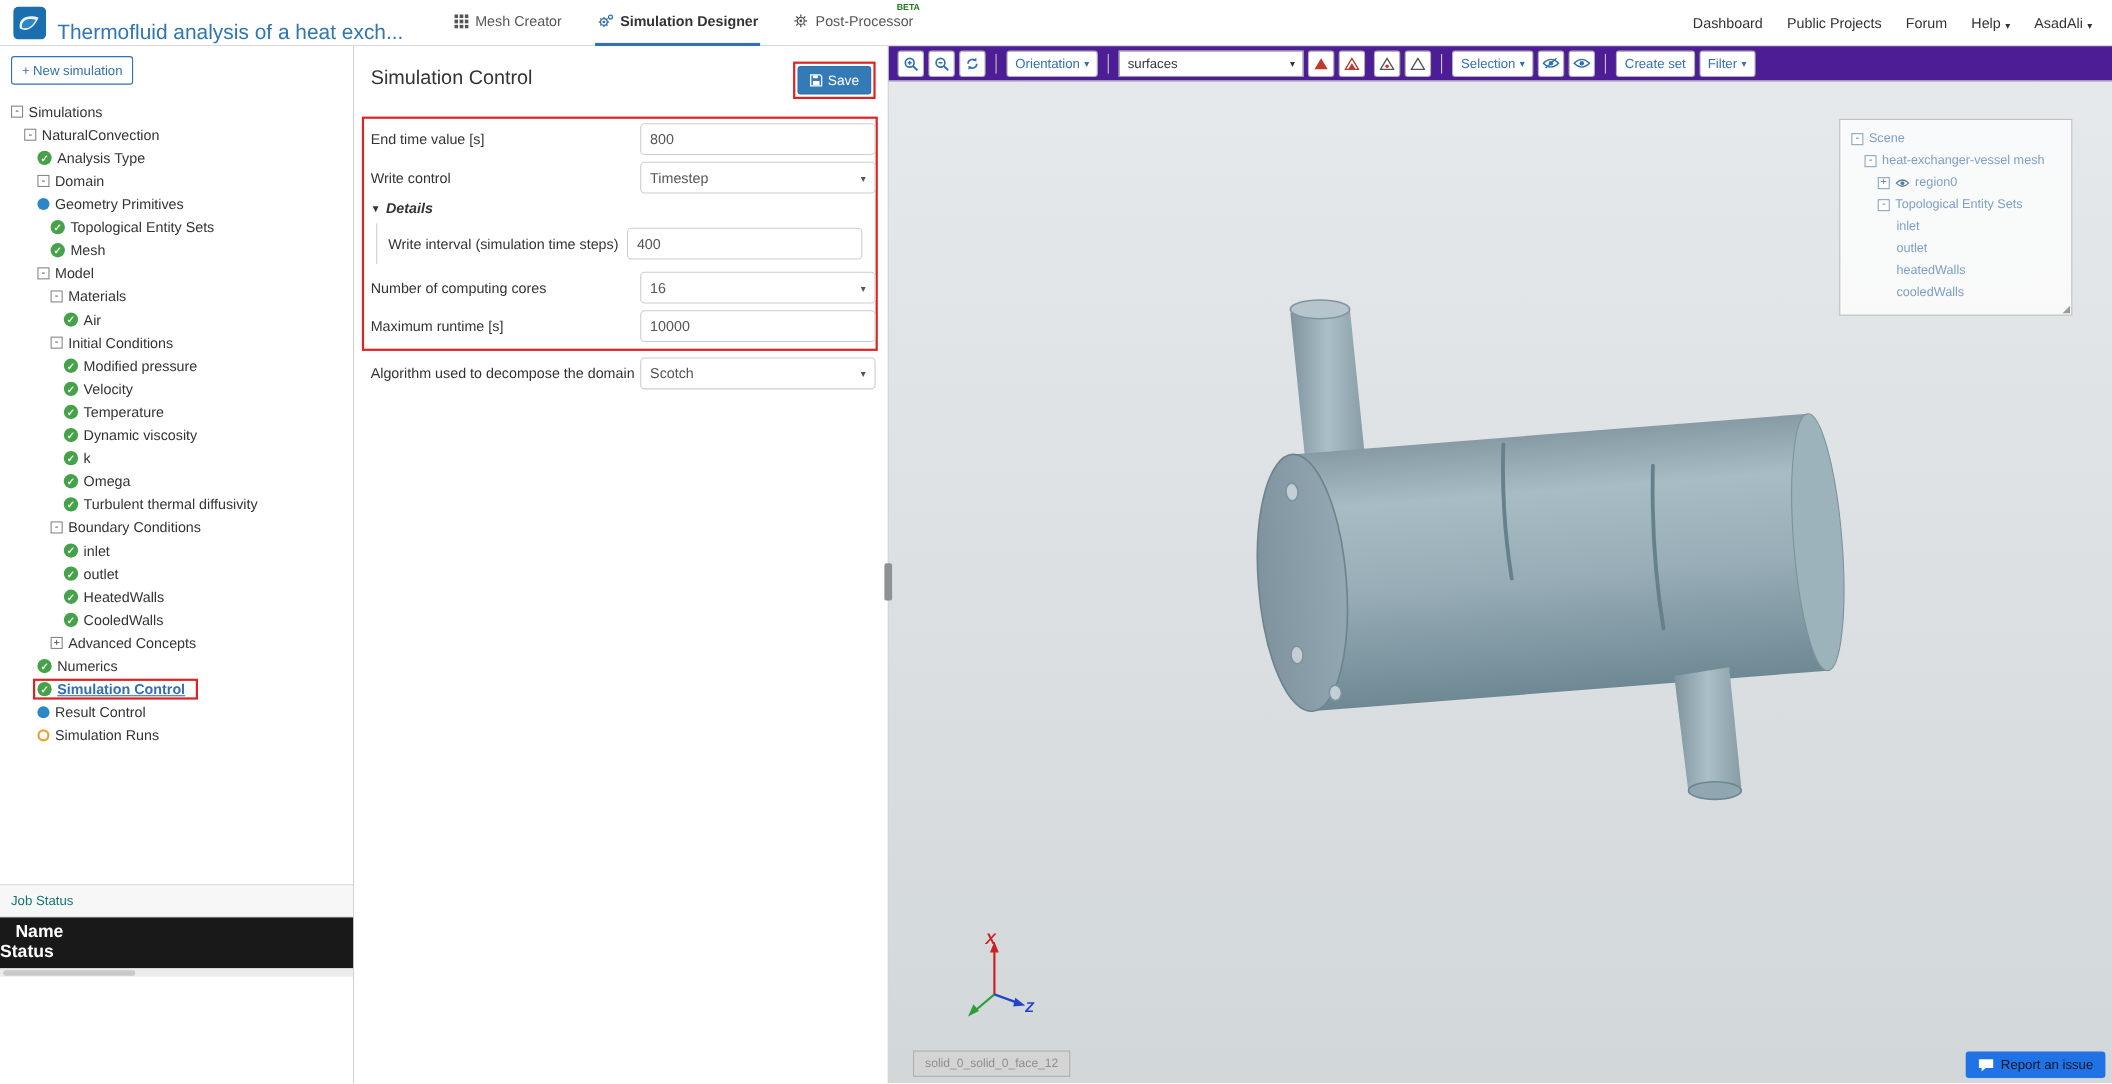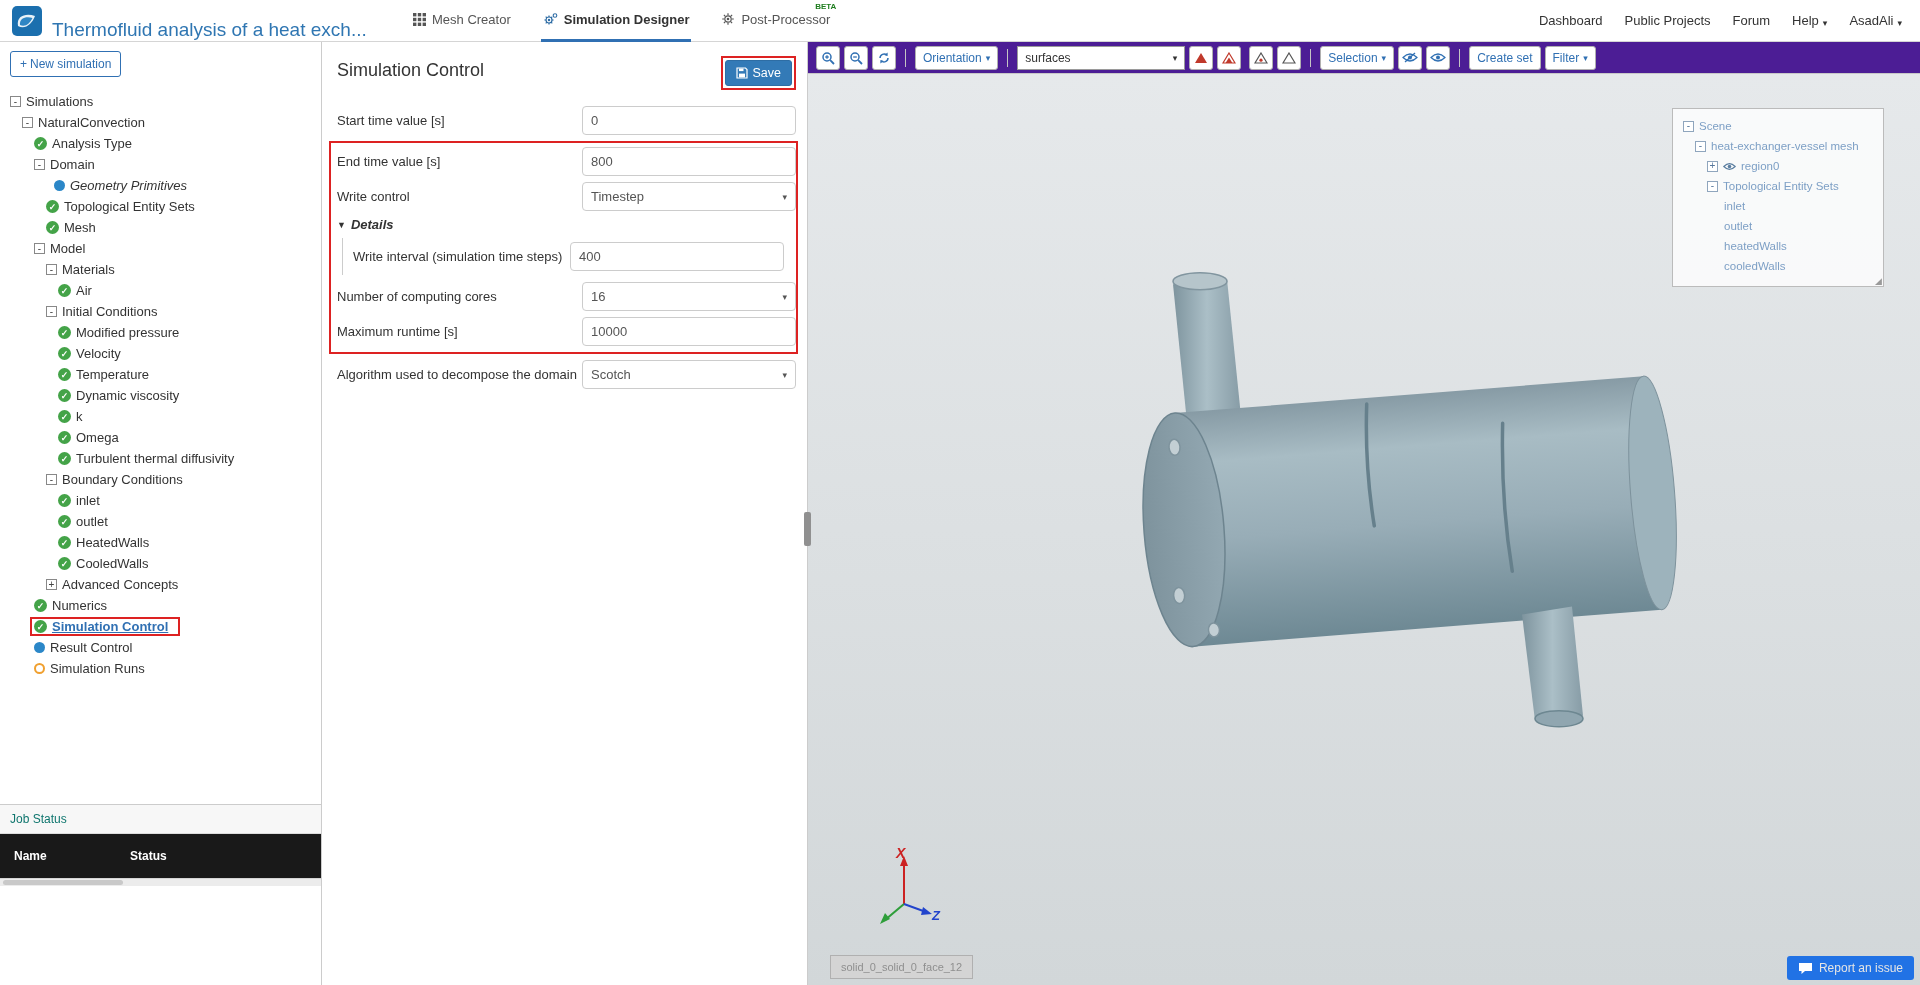--- a/index.html
+++ b/index.html
@@ -40,21 +40,21 @@
   .g { flex:none; display:inline-flex; align-items:center; justify-content:center; }
   .g.collapse, .g.expand { width:11px; height:11px; border:1px solid #888; background:#fff;
        font-size:10px; line-height:8px; color:#444; }
   .g.check { width:13px; height:13px; border-radius:50%; background:#44a348; color:#fff;
        font-size:9px; font-weight:bold; }
   .g.dot { width:11px; height:11px; border-radius:50%; background:#2b87c8; }
   .g.circle { width:11px; height:11px; border-radius:50%; border:2px solid #f0a030; background:#fff; }
 
   .job { flex:none; display:flex; flex-direction:column; height:181px; border-top:1px solid #ccc; }
   .job-title { font-size:12px; color:#0f766e; background:#f7f7f7; padding:7px 10px; border-bottom:1px solid #ddd; }
-  .job-head { display:flex; background:#191919; color:#fff; font-size:12px; font-weight:bold; padding:15px 0; }
+  .job-head { display:flex; background:#191919; color:#fff; font-size:16px; font-weight:bold; padding:5px 0;flex-direction:column; }
   .job-head .c1 { width:130px; padding-left:14px; }
   .job-empty { flex:1; background:#fff; text-align:center; font-size:12px; color:#222; padding-top:12px; }
   .hscroll { height:8px; background:#ececec; border-top:1px solid #d5d5d5; position:relative; }
   .hscroll .thumb { position:absolute; left:3px; top:1px; width:120px; height:5px; background:#c9c9c9; border-radius:3px; }
 
   
   .panel-head { display:flex; justify-content:space-between; align-items:flex-start; margin-bottom:16px; }
   .panel-title { font-size:18px; font-weight:500; color:#333; padding-top:4px; }
   .anno-box { border:2px solid #dd2222; padding:2px; display:inline-block; }
   .save-btn { display:flex; gap:5px; align-items:center; background:#337ab7; border:1px solid #2e6da4;
@@ -92,21 +92,21 @@
                  background:rgba(255,255,255,0.78); border:1px solid #bbb; padding:7px 4px 10px;
                  font-size:11.5px; }
   .st-row { display:flex; align-items:center; gap:5px; height:20px; color:#7d9fc5; cursor:pointer; }
   .st-row .g.collapse, .st-row .g.expand { border-color:#8fa5bd; color:#56779c; }
   .resize-corner { position:absolute; right:1px; bottom:0; font-size:9px; color:#9a9a9a; }
 
   .axis-triad { position:absolute; left:60px; top:768px; }
   .hover-tip { position:absolute; left:22px; bottom:6px; background:rgba(212,212,212,0.92);
                border:1px solid #b0b0b0; color:#8f8f8f; font-size:11px; padding:5px 10px; white-space:nowrap; }
   .report-btn { position:absolute; right:6px; bottom:5px; display:flex; align-items:center; gap:6px;
-                background:#2172e5; color:#e5e5e5; font-size:12px; padding:5px 11px; border-radius:3px;
+                background:#2172e5; color:#0f172a; font-size:12px; padding:5px 11px; border-radius:3px;
                 border:none; cursor:pointer; font-family:inherit; }
 </style>
 </head>
 <body>
 
 <div class="app">
 
   <div class="header">
     <svg class="logo" viewBox="0 0 30 30">
       <rect width="30" height="30" rx="5" fill="#1b6fae"></rect>
@@ -202,21 +202,21 @@
               <span class="g check">✓</span>
               <span class="lbl">Analysis Type</span>
             </span>
           </div>
           <div class="tree-row" style="padding-left: 32px;">
             <span class="row-inner">
               <span class="g collapse">-</span>
               <span class="lbl">Domain</span>
             </span>
           </div>
-          <div class="tree-row" style="padding-left: 52px; font-style: italic;">
+          <div class="tree-row" style="padding-left: 32px;">
             <span class="row-inner">
               <span class="g dot"></span>
               <span class="lbl">Geometry Primitives</span>
             </span>
           </div>
           <div class="tree-row" style="padding-left: 44px;">
             <span class="row-inner">
               <span class="g check">✓</span>
               <span class="lbl">Topological Entity Sets</span>
             </span>
@@ -375,24 +375,20 @@
             <svg width="12" height="12" viewBox="0 0 12 12">
               <path d="M1 1h8.5L11 2.5V11H1Z" fill="none" stroke="#fff" stroke-width="1.2"></path>
               <rect x="3" y="1.5" width="4.5" height="2.6" fill="#fff"></rect>
               <rect x="3" y="6.6" width="6" height="3.8" fill="#fff"></rect>
             </svg>
             <span>Save</span>
           </button>
         </span>
       </div>
 
-      <div class="form-row">
-        <label>Start time value [s]</label>
-        <input class="txt" value="0" style="">
-      </div>
 
       <div class="red-group">
         <div class="form-row">
           <label>End time value [s]</label>
           <input class="txt" value="800" style="">
         </div>
         <div class="form-row">
           <label>Write control</label>
           <div class="select">
             <span>Timestep</span>

